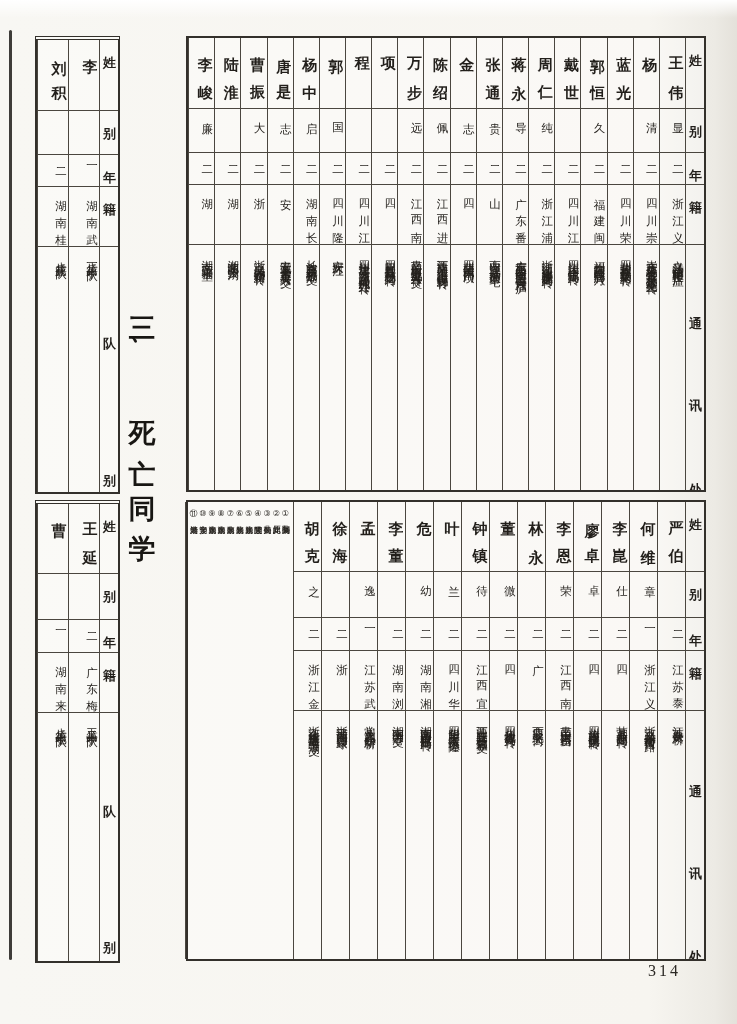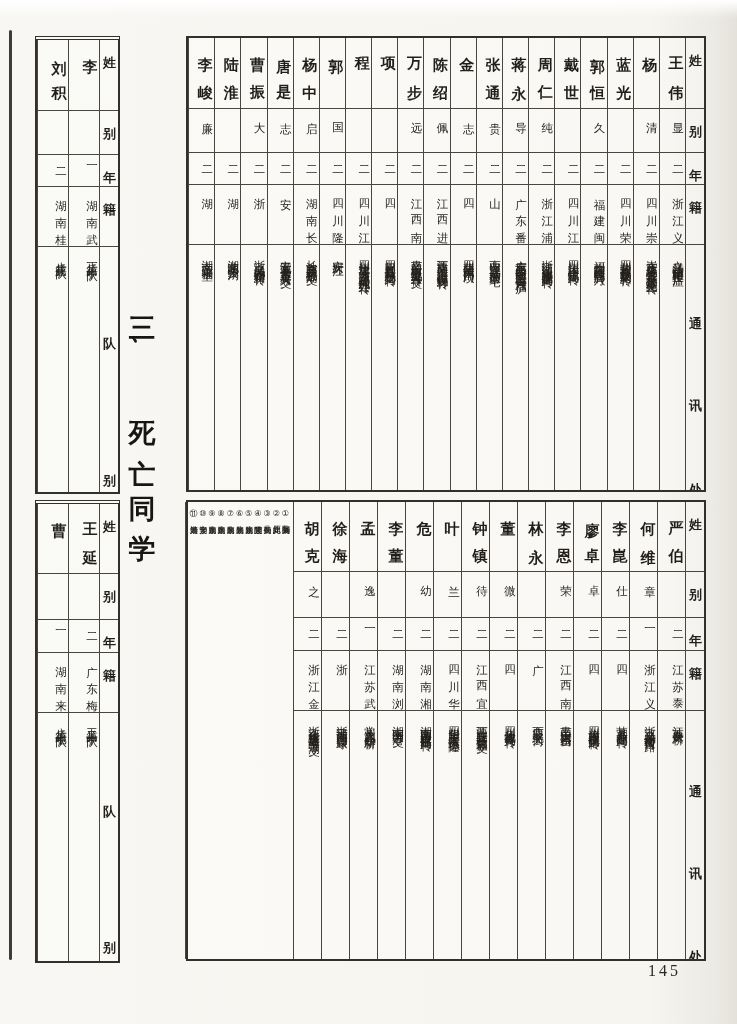--- a/index.html
+++ b/index.html
@@ -452,15 +452,15 @@
         <div class="cell namec r-name">曹适</div>
         <div class="cell smallc r-alias"></div>
         <div class="cell smallc r-age">一九</div>
         <div class="cell smallc r-origin">湖南来阳</div>
         <div class="cell addrc r-addr topalign">步兵第七中队</div>
       </div>
     </div>
 
   <div class="sectitle">三、死亡同学</div>
 
-  <div class="pagenum">145</div>
+  <div class="pagenum">314</div>
 
 </div>
 
 </body></html>

